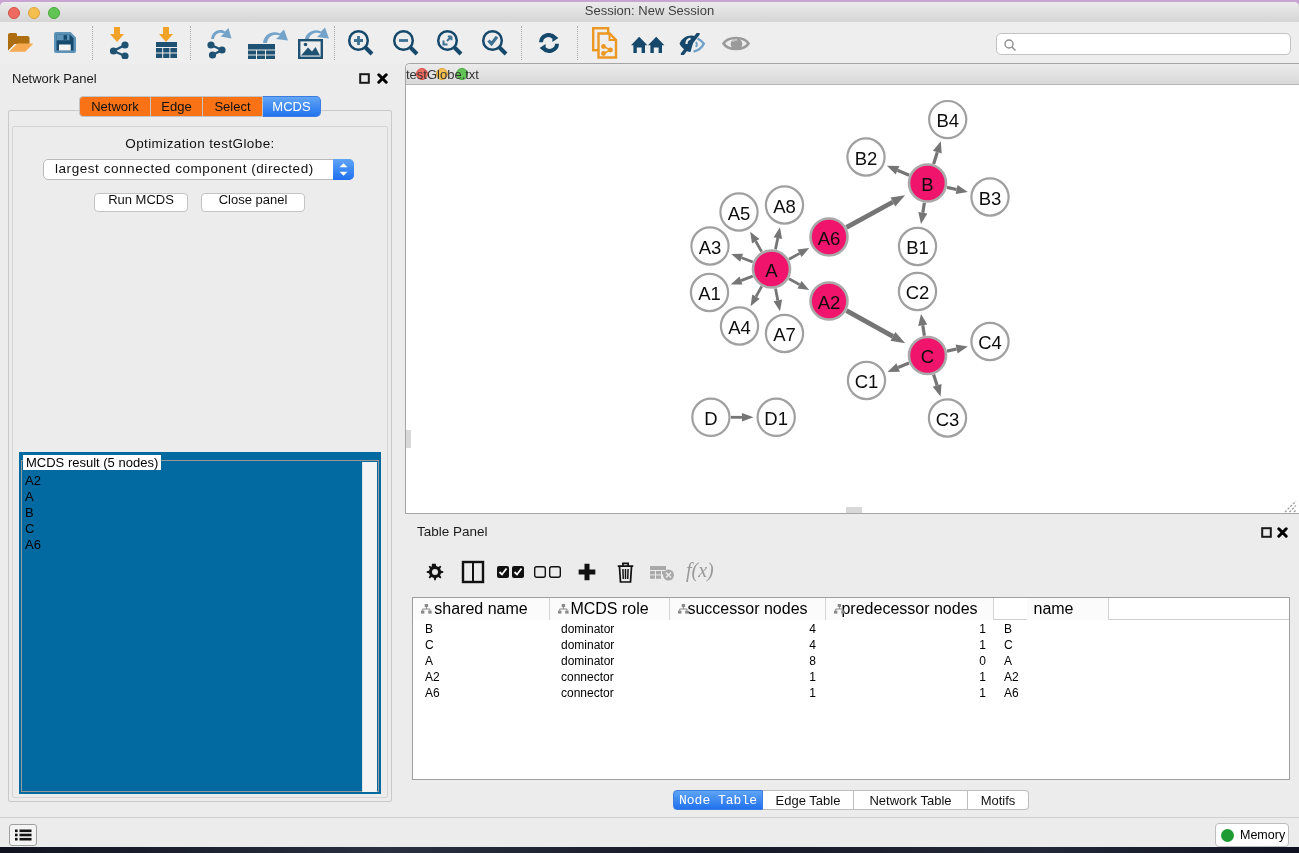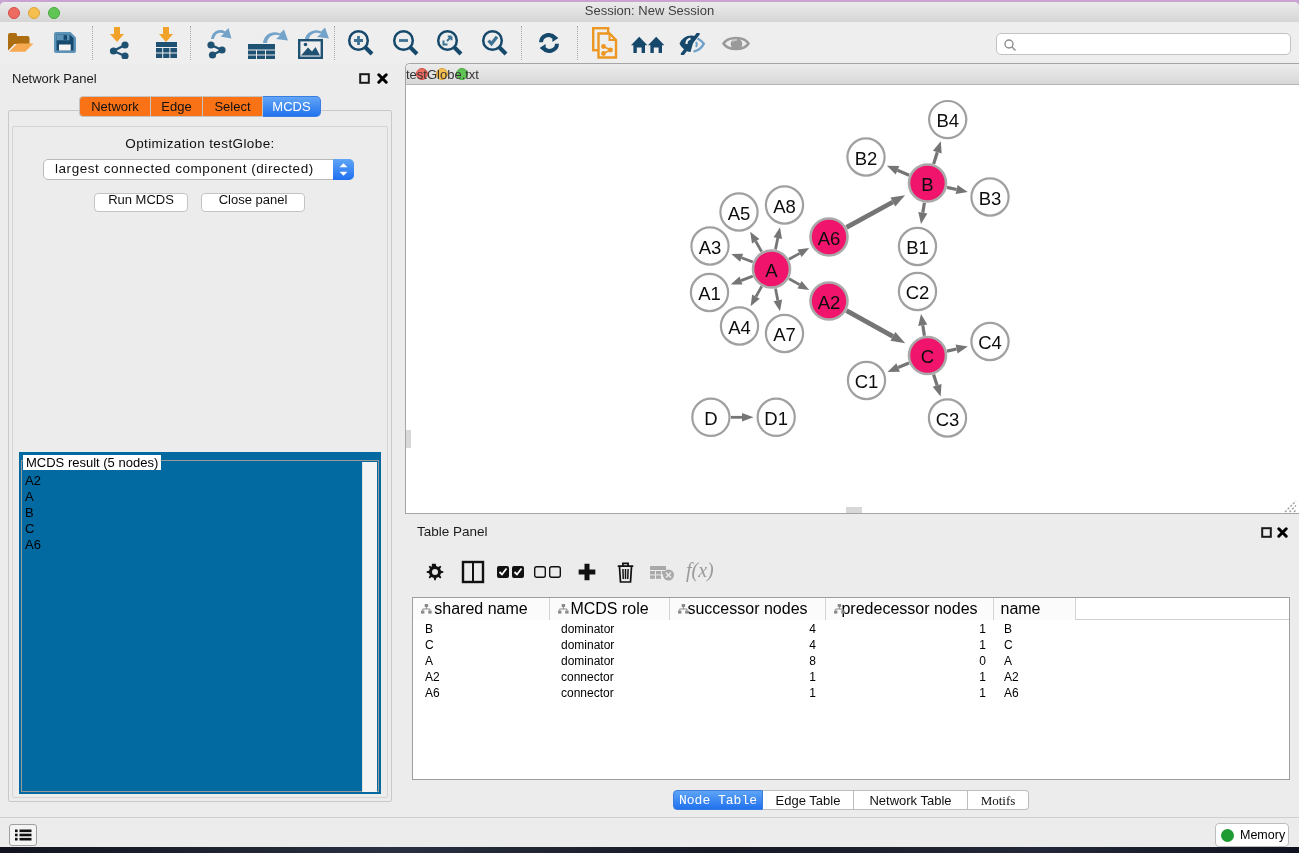--- a/index.html
+++ b/index.html
@@ -48,21 +48,21 @@
 
 .tp-head { position:absolute; left:417px; top:522px; font-size:13.5px; color:#1a1a1a; }
 .tp-toolbar { position:absolute; left:413px; top:554px; width:878px; height:33px; }
 .tbl { position:absolute; left:412px; top:595px; width:878px; height:183px; background:#fff; border:1px solid #9e9e9e; }
 .tbl-hdr { position:absolute; left:0; top:0; width:876px; height:22px; background:#fff; border-bottom:1px solid #d0d0d0; font-size:16px; color:#000000; }
 .th { position:absolute; top:0; height:22px; border-right:1px solid #d4d4d4; text-align:center; line-height:22px; background:#fbfbfb; }
 .trow { position:absolute; font-size:12px; color:#000; height:16px; line-height:16px; }
 .bot-tabs { position:absolute; left:673px; top:788px; height:20px; display:flex; font-size:13px; }
 .bot-tabs .tab { height:20px; line-height:19px; text-align:center; background:#fff; border:1px solid #bdbdbd; border-left:none; color:#111; }
 .bot-tabs .tab.first { border-left:1px solid #bdbdbd; border-radius:4px 0 0 4px; }
-.bot-tabs .tab.last { border-radius:0 4px 4px 0;font-family:Liberation Serif, serif; }
+.bot-tabs .tab.last { border-radius:0 4px 4px 0; }
 .bot-tabs .tab.sel { background:linear-gradient(#5ea4f6,#2071ee); color:#fff; border-color:#3a7ce0; border-radius:4px 0 0 4px;font-family:Liberation Mono, monospace; }
 
 .statusbar { position:absolute; left:0; top:815px; width:1299px; height:32px; background:#ececec; border-top:1px solid #d0d0d0; }
 .sb-btn { position:absolute; left:9px; top:6px; width:28px; height:22px; background:#f4f4f4; border:1px solid #9f9f9f; border-radius:3px; }
 .mem-btn { position:absolute; left:1215px; top:5px; width:74px; height:24px; background:#fff; border:1px solid #bdbdbd; border-radius:4px; font-size:12px; line-height:22px; color:#000; }
 .mem-btn .dot { position:absolute; left:5px; top:5px; width:13px; height:13px; border-radius:50%; background:#1e9b33; }
 .mem-btn .mt { position:absolute; left:24px; font-size:12.5px; }
 .deskbottom { position:absolute; left:0; top:847px; width:1299px; height:6px; background:linear-gradient(90deg,#10131f,#2a3040 30%,#151825 55%,#232838 80%,#0e1220); }
 </style>
 </head>
@@ -411,21 +411,21 @@
             </g>
           </svg>successor nodes</div>
 <div class="th" style="left:413px;width:168px"><svg width="11" height="10" viewBox="0 0 11 10" style="position:absolute;left:8px;top:6px">
             <g fill="#8a8a8a">
               <rect x="3.7" y="0" width="3.4" height="3"></rect>
               <rect x="0" y="6.6" width="3.4" height="3"></rect>
               <rect x="7.2" y="6.6" width="3.4" height="3"></rect>
               <path d="M5.4 3 L5.4 5 M1.7 6.6 L1.7 5 L9 5 L9 6.6" stroke="#8a8a8a" fill="none" stroke-width="1"></path>
             </g>
           </svg>predecessor nodes</div>
-<div class="th" style="left:581px;width:82px;padding-right:28px">name</div>
+<div class="th" style="left:614px;width:82px;padding-right:28px">name</div>
 </div>
 <div class="trow" style="left:12px;top:23px">B</div>
 <div class="trow" style="left:148px;top:23px">dominator</div>
 <div class="trow" style="left:257px;top:23px;width:146px;text-align:right">4</div>
 <div class="trow" style="left:413px;top:23px;width:160px;text-align:right">1</div>
 <div class="trow" style="left:591px;top:23px">B</div>
 <div class="trow" style="left:12px;top:39px">C</div>
 <div class="trow" style="left:148px;top:39px">dominator</div>
 <div class="trow" style="left:257px;top:39px;width:146px;text-align:right">4</div>
 <div class="trow" style="left:413px;top:39px;width:160px;text-align:right">1</div>

